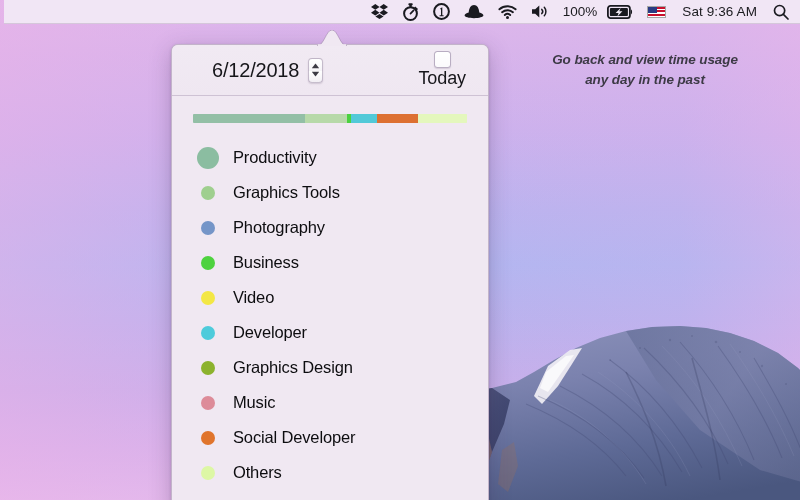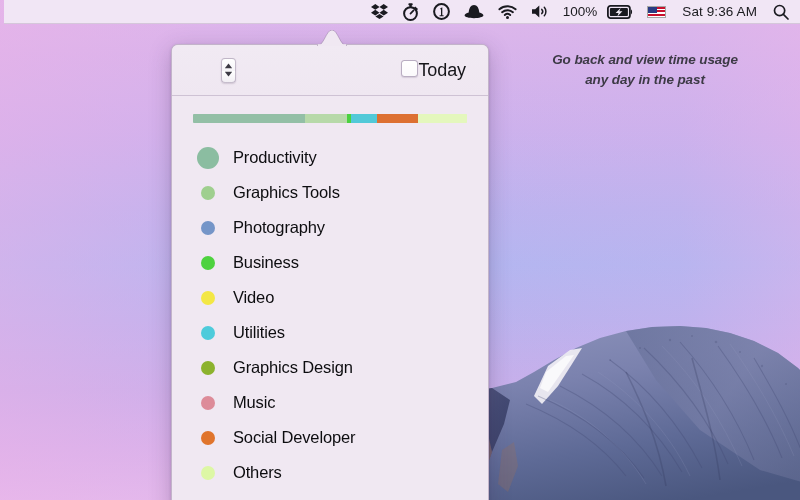--- a/index.html
+++ b/index.html
@@ -157,22 +157,23 @@
     flex-direction: column;
     align-items: center;
     justify-content: space-around;
     padding: 3px 0;
   }
   #date-stepper svg { display:block; }
 
   #today-group {
     margin-left: auto;
     display: flex;
-    align-items: flex-start;
+    align-items: center;
     gap: 0;
+    flex-direction: column;
   }
   #today-checkbox {
     width: 17px; height: 17px;
     border-radius: 3.5px;
     background: linear-gradient(180deg,#ffffff 0%,#fbfafc 100%);
     border: 1px solid rgba(130,110,145,0.55);
     box-shadow: 0 1px 1.2px rgba(70,50,85,0.16);
   }
   #today-label {
     font-size: 18px;
@@ -416,20 +417,21 @@
 <div id="popover-arrow">
   <svg width="30" height="16" viewBox="0 0 30 16">
     <path d="M0,16 C7,16 9,0 15,0 C21,0 23,16 30,16 Z" fill="#f0e8f2" stroke="rgba(140,118,152,0.45)" stroke-width="1"></path>
     <rect x="1" y="14.2" width="28" height="3" fill="#f0e8f2"></rect>
   </svg>
 </div>
 
 <div id="popover">
 
   <div id="pop-header">
+    <span id="date-value">6/12/2018</span>
 
     <div id="date-stepper">
       <svg width="9" height="6" viewBox="0 0 9 6">
         <path d="M4.5,0.6 L8.2,5.2 L0.8,5.2 Z" fill="#3c3a44"></path>
       </svg>
       <svg width="9" height="6" viewBox="0 0 9 6">
         <path d="M4.5,5.4 L0.8,0.8 L8.2,0.8 Z" fill="#3c3a44"></path>
       </svg>
     </div>
 
@@ -478,21 +480,21 @@
       <div class="legend-row">
         <span class="dot-cell">
           <span class="dot" style="width: 14px; height: 14px; background: rgb(243, 231, 69);"></span>
         </span>
         <span class="legend-label">Video</span>
       </div>
       <div class="legend-row">
         <span class="dot-cell">
           <span class="dot" style="width: 14px; height: 14px; background: rgb(78, 203, 219);"></span>
         </span>
-        <span class="legend-label">Utilities</span>
+        <span class="legend-label">Developer</span>
       </div>
       <div class="legend-row">
         <span class="dot-cell">
           <span class="dot" style="width: 14px; height: 14px; background: rgb(140, 178, 46);"></span>
         </span>
         <span class="legend-label">Graphics Design</span>
       </div>
       <div class="legend-row">
         <span class="dot-cell">
           <span class="dot" style="width: 14px; height: 14px; background: rgb(221, 139, 153);"></span>

